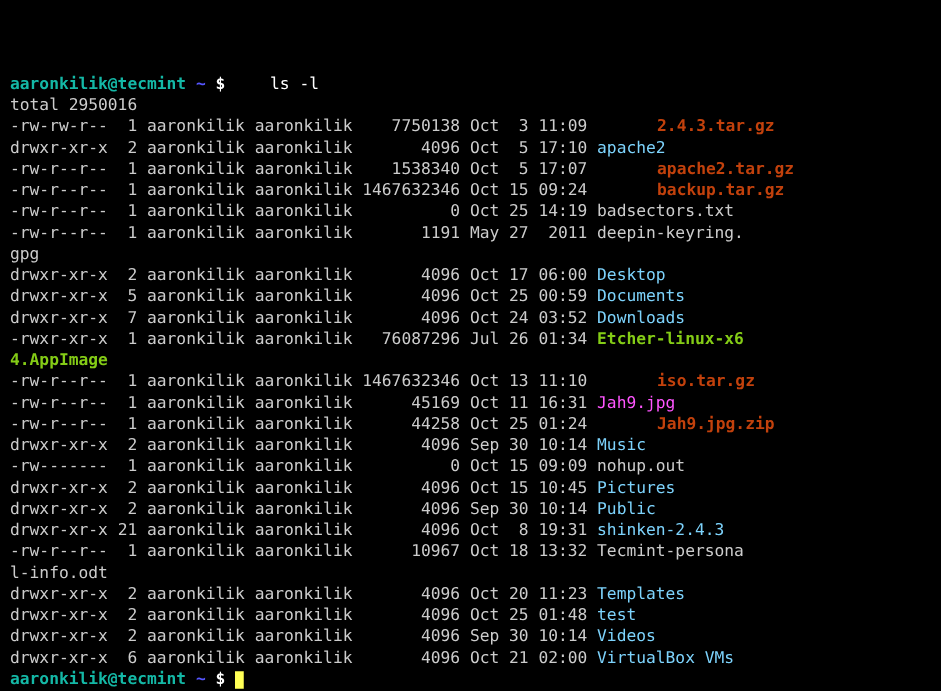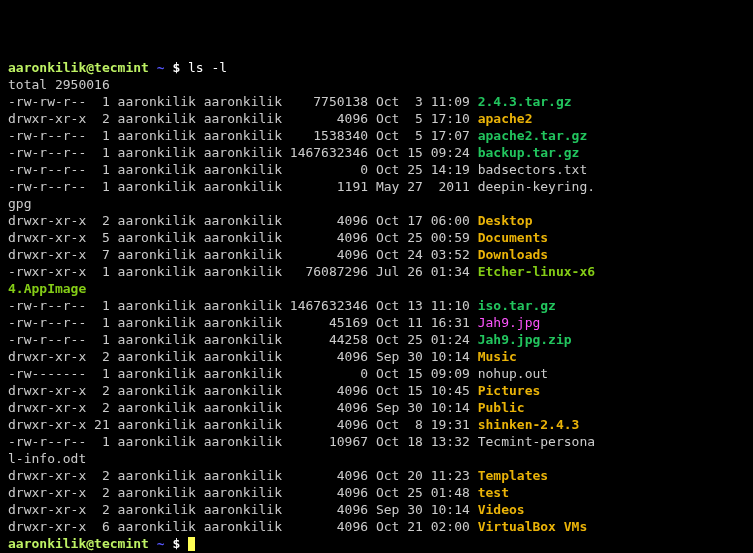--- a/index.html
+++ b/index.html
@@ -7,27 +7,27 @@
     padding: 8px;
     background: #000;
     font-family: "DejaVu Sans Mono", "Consolas", monospace;
     font-size: 13px;
     line-height: 17px;
     color: #ccc;
     white-space: pre;
     width: 753px;
     box-sizing: border-box;
   }
-  .prompt-user { color: #bef264; font-weight: bold; }
+  .prompt-user { color: #14b8a6; font-weight: bold; }
   .prompt-tilde { color: #5555ff; font-weight: bold; }
   .prompt-dollar { color: #fff; font-weight: bold; }
-  .cmd { color: #fff; }
+  .cmd { color: #fff; margin-left: 28px; }
   .plain { color: #ccc; }
-  .dir { color: #eab308; font-weight: bold; }
-  .arch { color: #22c55e; font-weight: bold; }
+  .dir { color: #7dd3fc; font-weight: normal; }
+  .arch { color: #c2410c; font-weight: bold; margin-left: 48px; }
   .exec { color: #84cc16; font-weight: bold; }
   .img { color: #ff55ff; font-weight: normal; }
   .cursor {
     display: inline-block;
     width: 7px;
     height: 14px;
     background: #ffff55;
     vertical-align: text-bottom;
   }
 </style>

